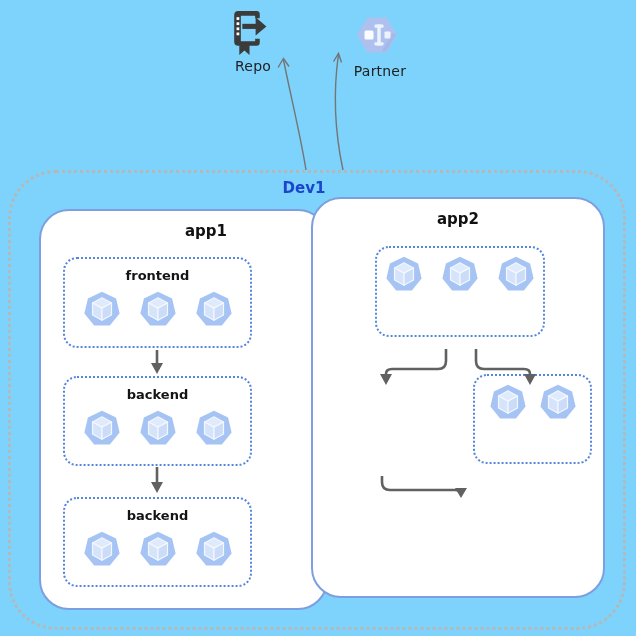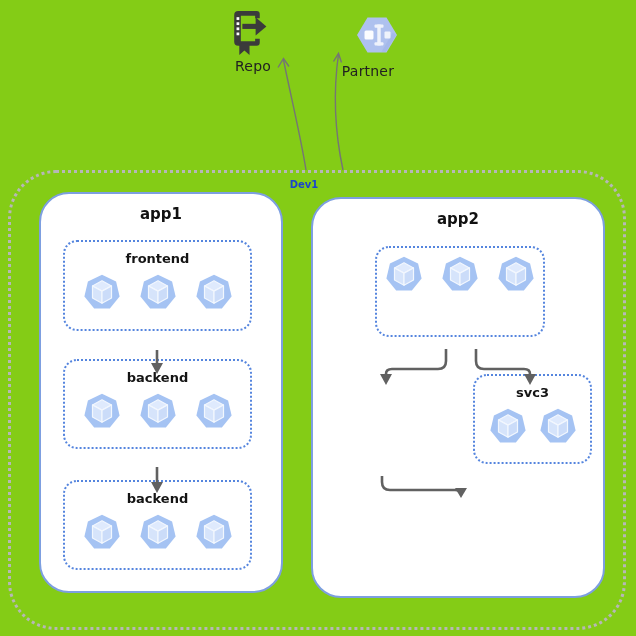--- a/index.html
+++ b/index.html
@@ -1,33 +1,33 @@
 <!DOCTYPE html>
 <html><head>
 <meta charset="utf-8">
 <style>
   html,body{margin:0;padding:0;background:#ffffff;}
   .stage{
-    position:relative;width:636px;height:636px;background:#84cc16;overflow:hidden;
+    position:relative;width:636px;height:636px;background:#7dd3fc;overflow:hidden;
     font-family:"DejaVu Sans","Liberation Sans",sans-serif;
   }
   
   .ext-icon{position:absolute;}
   .ext-label{
     position:absolute;font-size:14px;color:#212121;text-align:center;width:64px;
     letter-spacing:.2px;
   }
   
   .dev-box{
     position:absolute;left:8px;top:170px;width:612px;height:454px;
     border:3px dotted #b7b7b7;border-radius:48px;background:transparent;
   }
   .dev-label{
     position:absolute;top:6px;left:0;right:26px;text-align:center;
-    font-size:10px;font-weight:bold;color:#1b46cb;
+    font-size:15px;font-weight:bold;color:#1b46cb;
   }
   
   .app-box{
     position:absolute;border:2px solid #7d9fe0;border-radius:30px;background:#ffffff;
   }
   .app-title{
     text-align:center;font-weight:bold;font-size:15px;color:#111111;margin-top:11px;
   }
   
   .svc-box{
@@ -84,27 +84,27 @@
     <g fill="#ffffff">
       <rect x="9.5" y="15.5" width="9" height="9" rx="1.5" opacity="0.95"></rect>
       <g opacity="0.8">
         <rect x="19.5" y="9.5" width="9" height="3.2" rx="1"></rect>
         <rect x="22.3" y="9.5" width="3.4" height="21"></rect>
         <rect x="19.5" y="27.3" width="9" height="3.2" rx="1"></rect>
         <rect x="29.5" y="16.5" width="6" height="7" rx="1"></rect>
       </g>
     </g>
   </svg>
-  <div class="ext-label" style="left:336px;top:63px;">Partner</div>
+  <div class="ext-label" style="left:348px;top:63px;">Partner</div>
 
   <div class="dev-box">
     <div class="dev-label">Dev1</div>
   </div>
 
-  <div class="app-box" style="left:39px;top:192px;width:240px;height:397px;">
+  <div class="app-box" style="left:39px;top:209px;width:240px;height:397px;padding-left:45px;">
     <div class="app-title">app1</div>
 
     <div class="svc-box" style="left:22px;top:46px;width:185px;height:87px;">
       <div class="svc-title">frontend</div>
       <div class="pods g3">
         <svg class="pod" viewBox="0 0 44 44">
             <use href="#pod-shape"></use>
           </svg>
         <svg class="pod" viewBox="0 0 44 44">
             <use href="#pod-shape"></use>
@@ -158,21 +158,20 @@
             <use href="#pod-shape"></use>
           </svg>
         <svg class="pod" viewBox="0 0 44 44">
             <use href="#pod-shape"></use>
           </svg>
       </div>
     </div>
 
 
     <div class="svc-box" style="left:160px;top:175px;width:115px;height:86px;">
-      <div class="svc-title">svc3</div>
       <div class="pods g2">
         <svg class="pod" viewBox="0 0 44 44">
             <use href="#pod-shape"></use>
           </svg>
         <svg class="pod" viewBox="0 0 44 44">
             <use href="#pod-shape"></use>
           </svg>
       </div>
     </div>
 

